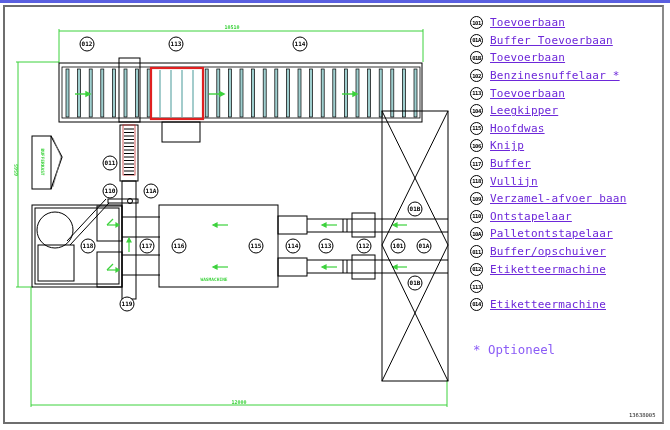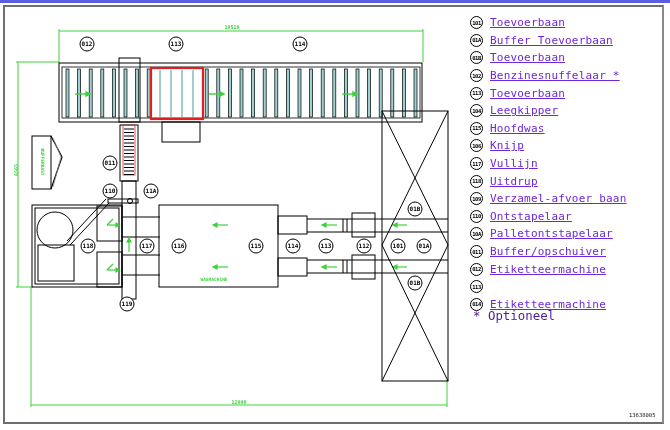--- a/index.html
+++ b/index.html
@@ -4,21 +4,21 @@
 <style>
   html, body { margin:0; padding:0; background:#ffffff; }
   body { width:670px; height:430px; position:relative; overflow:hidden; font-family:"DejaVu Sans", sans-serif; }
   .topbar { position:absolute; left:0; top:0; width:670px; height:3px; background:#5a5fe0; }
   .frame { position:absolute; left:3px; top:5px; width:661px; height:419px; border:2px solid #6e6e6e; border-right-color:#8a8a8a; box-sizing:border-box; background:#fff; }
   svg.drawing { position:absolute; left:0; top:0; }
   .legend { position:absolute; left:470px; top:14px; width:195px; }
   .legend-row { display:flex; align-items:center; height:17.6px; }
   .badge { width:13px; height:13px; border:1.4px solid #000; border-radius:50%; box-sizing:border-box; font-family:"DejaVu Sans Mono", monospace; font-size:5.5px; font-weight:bold; display:flex; align-items:center; justify-content:center; margin-right:7px; flex:0 0 auto; letter-spacing:-0.4px; }
   .legend-label { font-family:"DejaVu Sans Mono", monospace; font-size:11px; color:#6d28d9; white-space:nowrap; letter-spacing:0.2px;text-decoration:underline; }
-  .optional { position:absolute; left:473px; top:308px; font-family:"DejaVu Sans Mono", monospace; font-size:12.4px; color:#4c1d95; }
+  .optional { position:absolute; left:473px; top:342px; font-family:"DejaVu Sans Mono", monospace; font-size:12.4px; color:#8b5cf6; }
   .drawno { position:absolute; left:629px; top:412px; font-family:"DejaVu Sans Mono", monospace; font-size:5.5px; color:#111; }
   .ctext { font-family:"DejaVu Sans Mono", monospace; font-weight:bold; }
 </style>
 </head>
 <body>
 
 <div class="topbar"></div>
 <div class="frame"></div>
 
 <svg class="drawing" width="670" height="430" xmlns="http://www.w3.org/2000/svg">
@@ -297,25 +297,25 @@
     <div class="legend-row">
       <span class="badge">115</span>
       <span class="legend-label">Hoofdwas</span>
     </div>
     <div class="legend-row">
       <span class="badge">106</span>
       <span class="legend-label">Knijp</span>
     </div>
     <div class="legend-row">
       <span class="badge">117</span>
+      <span class="legend-label">Buffer</span>
+    </div>
+    <div class="legend-row">
+      <span class="badge">118</span>
       <span class="legend-label">Vullijn</span>
-    </div>
-    <div class="legend-row">
-      <span class="badge">118</span>
-      <span class="legend-label">Uitdrup</span>
     </div>
     <div class="legend-row">
       <span class="badge">109</span>
       <span class="legend-label">Verzamel-afvoer baan</span>
     </div>
     <div class="legend-row">
       <span class="badge">110</span>
       <span class="legend-label">Ontstapelaar</span>
     </div>
     <div class="legend-row">

